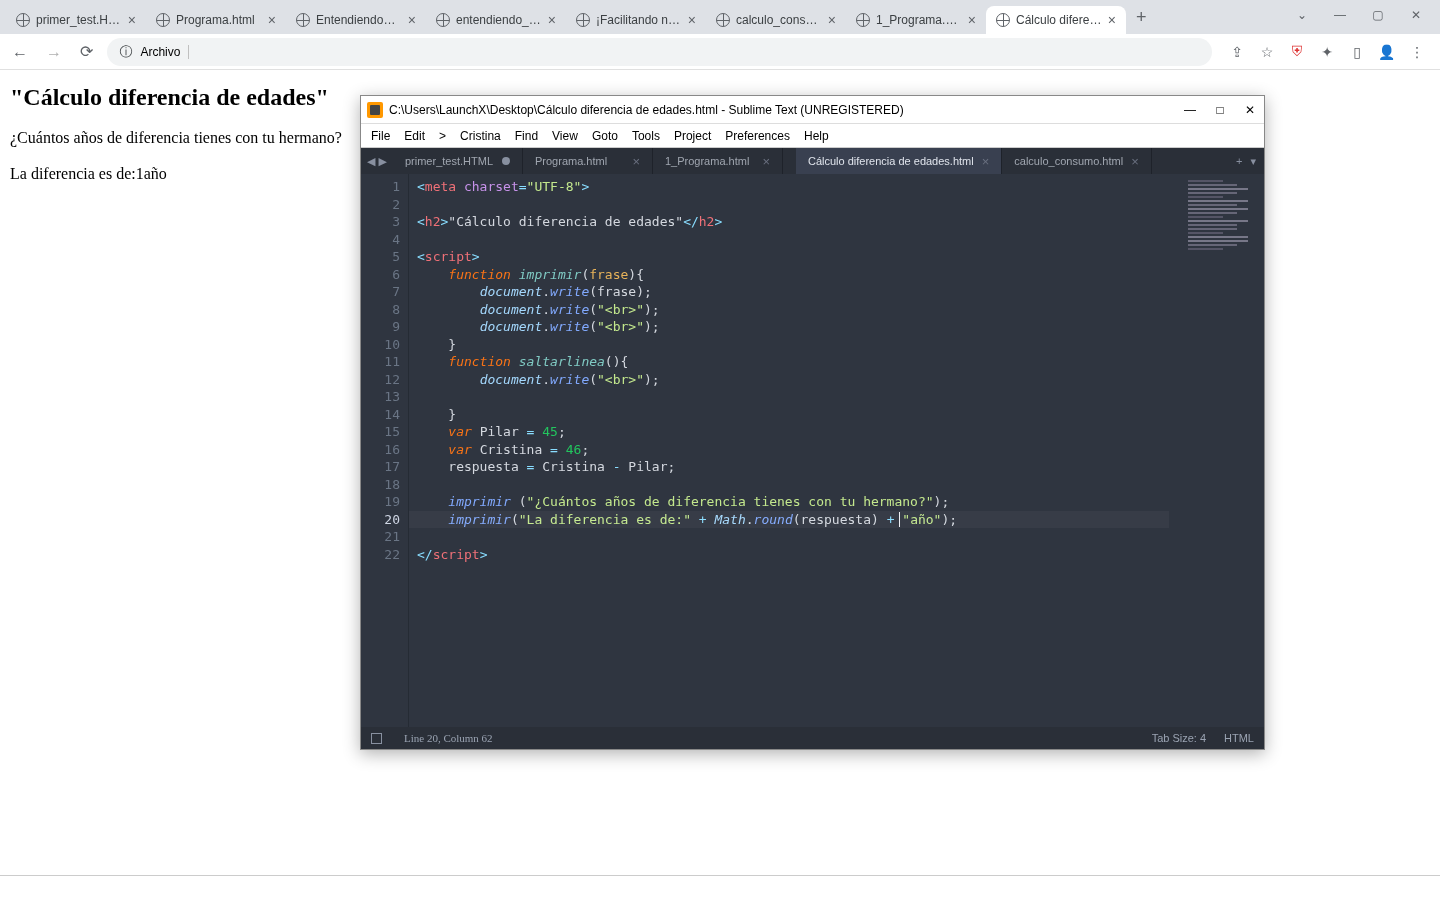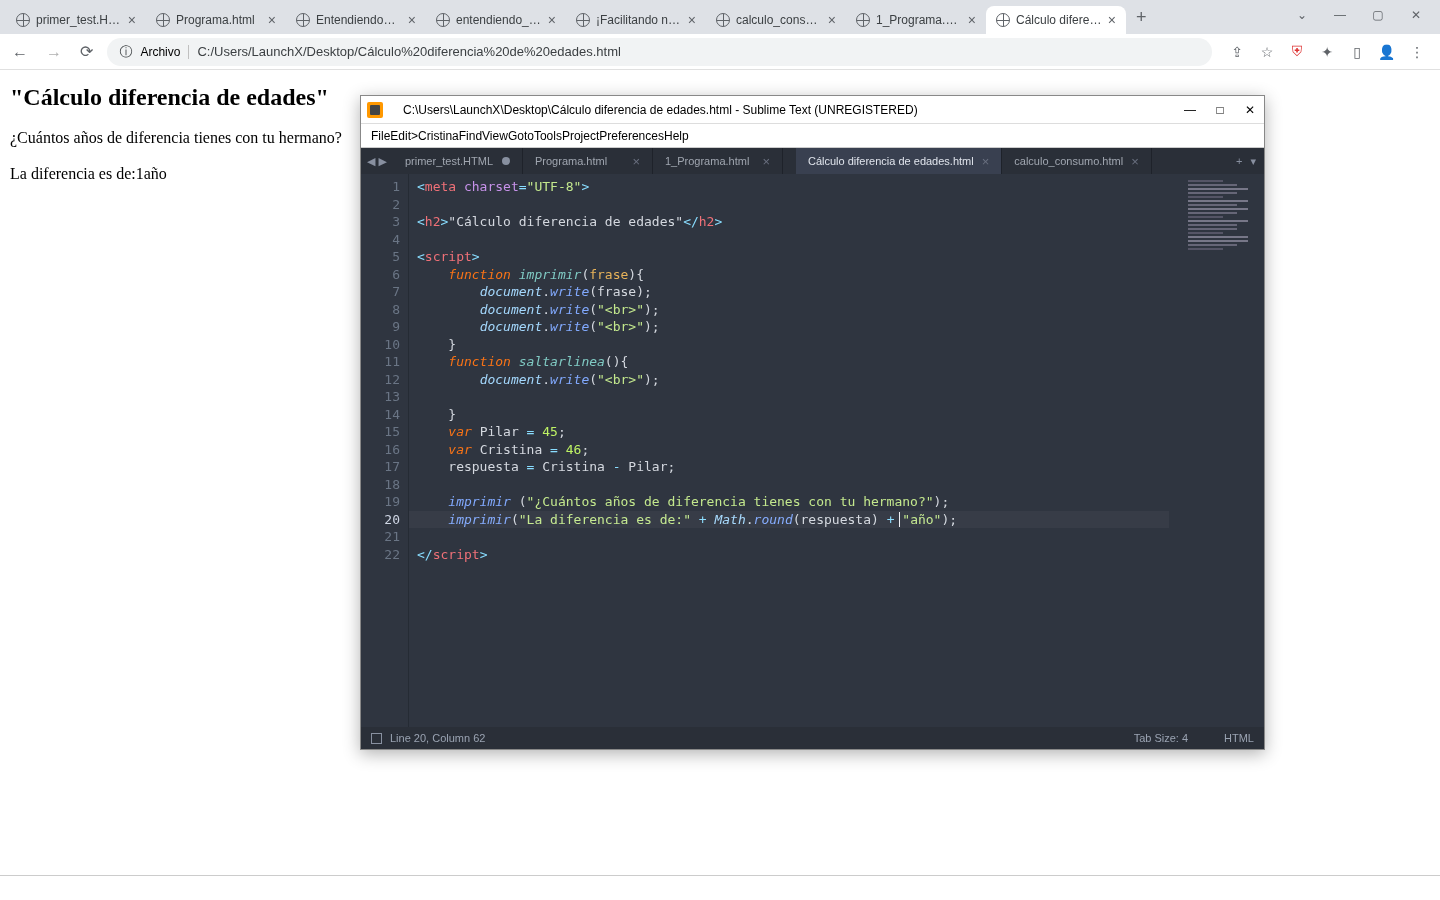--- a/index.html
+++ b/index.html
@@ -101,29 +101,29 @@
       box-shadow: 0 4px 16px rgba(0,0,0,0.3);
       display: flex; flex-direction: column;
       font-family: "Segoe UI", Arial, sans-serif;
     }
     .subl-titlebar {
       height: 28px; background: #ffffff; color: #000;
       display: flex; align-items: center; justify-content: space-between;
       padding: 0 6px; font-size: 12px;
       border-bottom: 1px solid #ddd;
     }
-    .subl-title-left { display: flex; align-items: center; gap: 20px; }
+    .subl-title-left { display: flex; align-items: center; gap: 6px; }
     .subl-logo { width: 16px; height: 16px; background: #ff9800; border-radius: 2px; position: relative;}
     .subl-logo::after { content:""; position:absolute; inset:3px; background:#444; border-radius:1px;}
     .subl-winctrl { display: flex; gap: 14px; font-size: 12px; }
     .subl-winctrl span { cursor: pointer; width: 16px; text-align: center; color: #000;}
 
     .subl-menu {
       height: 24px; background: #fff; color: #000;
-      display: flex; align-items: center; 
+      display: flex; align-items: center; gap: 14px;
       padding: 0 10px; font-size: 12px;
       border-bottom: 1px solid #ccc;
     }
     .subl-menu span { cursor: pointer; }
 
     .subl-tabs {
       height: 26px; background: #2a2f38;
       display: flex; align-items: stretch;
       font-size: 11px; color: #a0a6b0;
     }
@@ -163,41 +163,41 @@
 
     .c-tag   { color: #f07178; }
     .c-attr  { color: #c792ea; }
     .c-str   { color: #c3e88d; }
     .c-punc  { color: #89ddff; }
     .c-kw    { color: #f97316; font-style: italic; }
     .c-fn    { color: #82aaff; font-style: italic; }
     .c-fnname{ color: #80cbc4; font-style: italic;}
     .c-par   { color: #e8b35a; }
     .c-obj   { color: #a4d8fd; font-style: italic;}
-    .c-num   { color: #bef264; text-align: center; }
+    .c-num   { color: #22c55e; text-align: center; }
     .c-white { color: #d4d8df; }
 
     .minimap {
       width: 95px; background: #2f3540; position: relative; overflow:hidden;
     }
     .minimap-inner {
       position: absolute; top: 6px; right: 6px; width: 70px;
     }
     .minimap-line { height: 2px; margin-bottom: 2px; }
     .mm-a { background: #556; width: 50%; }
     .mm-b { background: #667; width: 70%; }
     .mm-c { background: #778; width: 85%; }
 
     .subl-status {
       height: 22px; background: #2a2f38; color: #9aa3b2;
       display: flex; align-items: center; justify-content: space-between;
       padding: 0 10px; font-size: 11px;
     }
-    .subl-status-left { display: flex; align-items: center; gap: 8px; }
-    .subl-status-right { display: flex; gap: 36px; }
+    .subl-status-left { display: flex; align-items: center; gap: 22px; font-family: Liberation Serif, serif; }
+    .subl-status-right { display: flex; gap: 18px; }
     .status-sq { width: 11px; height: 11px; border: 1.2px solid #8890a0; }
 
     
     .taskbar-line {
       position: absolute; bottom: 24px; left: 0; right: 0; height: 1px; background: #ccc;
     }
   </style>
 </head>
 <body>
 
@@ -252,21 +252,20 @@
   <div class="new-tab-btn">+</div>
 </div>
 
 <div class="address-row">
   <span class="nav-btn">←</span>
   <span class="nav-btn disabled">→</span>
   <span class="nav-btn">⟳</span>
   <div class="omnibox">
     <span>ⓘ</span>
     <span class="sup">Archivo</span>
-    <span>C:/Users/LaunchX/Desktop/Cálculo%20diferencia%20de%20edades.html</span>
   </div>
   <div class="ext-icons">
     <span class="ext-i">⇪</span>
     <span class="ext-i">☆</span>
     <span class="ext-i ext-red">⛨</span>
     <span class="ext-i">✦</span>
     <span class="ext-i">▯</span>
     <span class="ext-i">👤</span>
     <span class="ext-i">⋮</span>
   </div>

